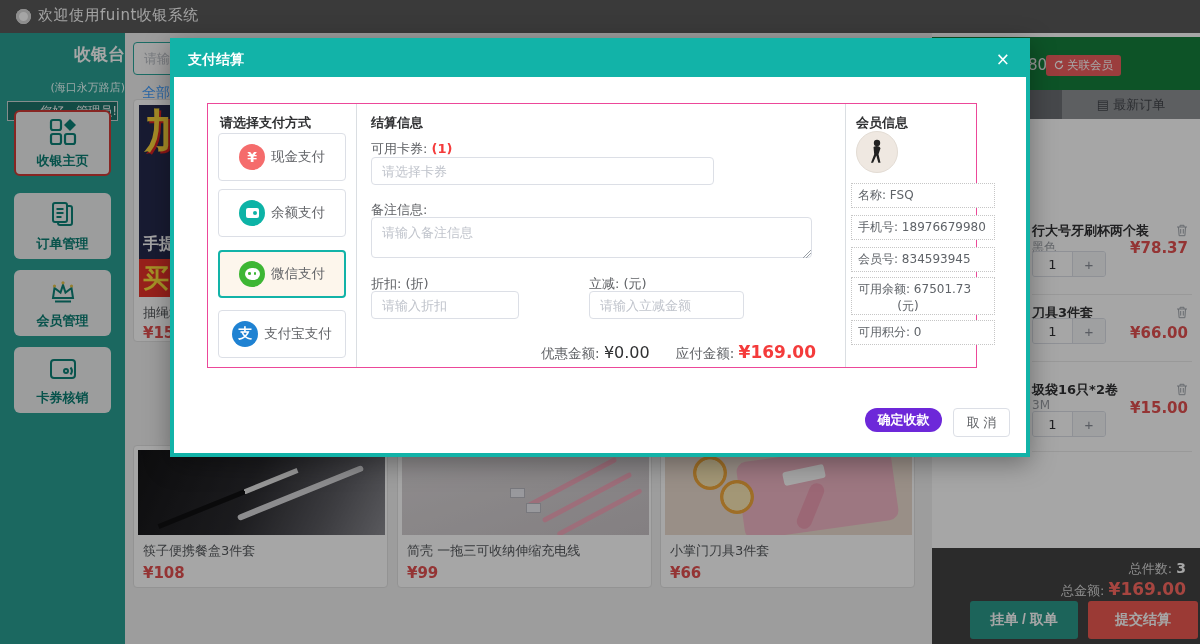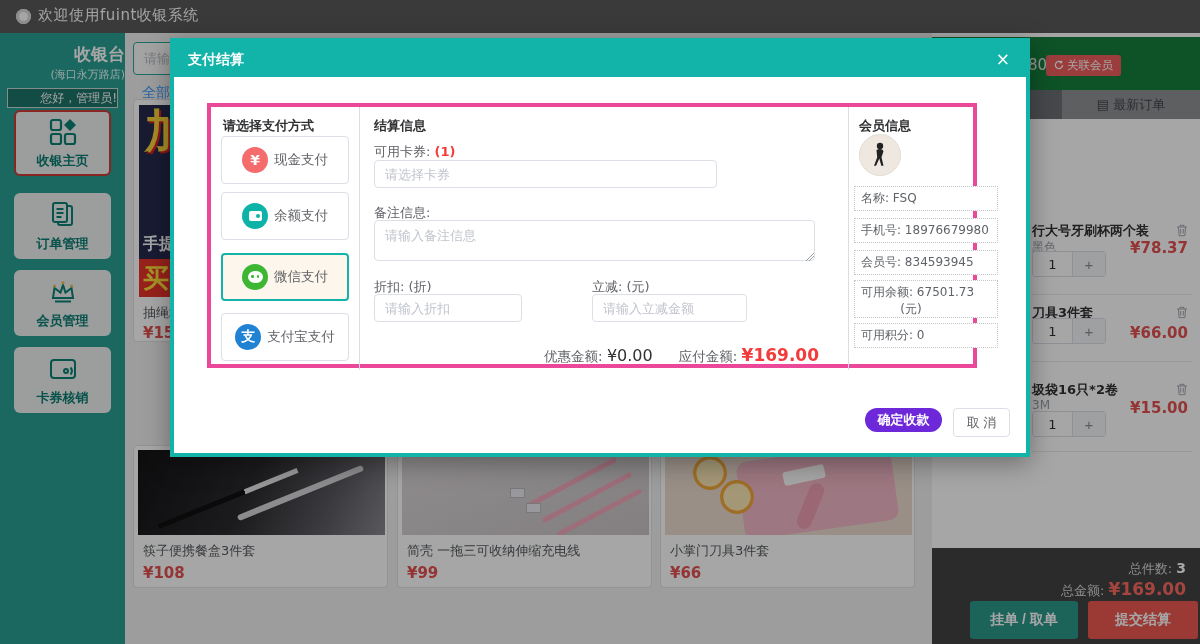--- a/index.html
+++ b/index.html
@@ -7,21 +7,21 @@
   body{position:relative;overflow:hidden;background:#f1f1f1;font-family:"DejaVu Sans","Liberation Sans",sans-serif;color:#303133}
 
   
   .topbar{position:absolute;left:0;top:0;width:1200px;height:33px;background:#5a5a5a;z-index:1}
   .topbar-dot{position:absolute;left:16px;top:9px;width:15px;height:15px;border-radius:50%;background:#fdfdfd;box-shadow:inset 0 0 0 3px #d9d9d9}
   .topbar-title{position:absolute;left:38px;top:6px;font-size:15px;color:#fafafa;letter-spacing:.5px}
 
   
   .sidebar{position:absolute;left:0;top:33px;width:125px;height:611px;background:#2aa094;z-index:1;text-align:right}
   .store-name{margin-top:10px;font-size:17px;font-weight:bold;color:#fff}
-  .store-branch{font-size:11px;color:#eafffd;margin-top:1px}
+  .store-branch{font-size:11px;color:#eafffd;margin-top:14px}
   .greeting{margin:6px 7px 0;height:20px;line-height:18px;font-size:12px;color:#fff;background:rgba(0,0,0,.28);border:1px solid #ccd8d7}
   .menu-btn{position:absolute;left:14px;width:97px;height:66px;background:#f0f2f2;border-radius:6px;display:flex;flex-direction:column;align-items:center;justify-content:center;cursor:pointer}
   .menu-btn.active{border:2px solid #cf3b36}
   .menu-btn .lbl{font-size:13px;font-weight:bold;color:#0b7f74;margin-top:1px}
   .m0{top:77px}.m1{top:160px}.m2{top:237px}.m3{top:314px}
 
   
   .main{position:absolute;left:125px;top:33px;width:807px;height:611px;background:#f1f1f1;z-index:1}
   .search-box{position:absolute;left:8px;top:9px;width:220px;height:33px;background:#fbfbfb;border:1px solid #2aa79b;border-radius:4px;font-size:13px;color:#6b6f76;padding:0 10px;outline:none}
   .search-box::placeholder{color:#b9bdc4}
@@ -86,21 +86,21 @@
   .btn-hold{position:absolute;left:38px;top:53px;width:108px;height:38px;background:#2b9a8b;border:none;border-radius:3px;color:#fff;font-size:14px;font-weight:bold;cursor:pointer}
   .btn-submit{position:absolute;left:156px;top:53px;width:110px;height:38px;background:#ee5a52;border:none;border-radius:3px;color:#fff;font-size:14px;font-weight:bold;cursor:pointer}
 
   
   .backdrop{position:absolute;left:0;top:0;width:1200px;height:644px;background:rgba(0,0,0,.35);z-index:40}
   .modal{position:absolute;left:170px;top:38px;width:860px;height:419px;border:4px solid #12b3a8;background:#fff;z-index:50;box-shadow:0 6px 24px rgba(0,0,0,.35)}
   .modal-head{position:absolute;left:0;top:0;width:852px;height:35px;background:#12b3a8}
   .modal-title{position:absolute;left:14px;top:9px;font-size:14px;font-weight:bold;color:#fff}
   .modal-close{position:absolute;right:16px;top:7px;color:#fff;font-size:17px;cursor:pointer;line-height:20px}
   .modal-body{position:absolute;left:0;top:35px;width:852px;height:376px;background:#fff}
-  .pane{position:absolute;left:33px;top:26px;width:770px;height:265px;border:4px solid #ec4899}
+  .pane{position:absolute;left:33px;top:26px;width:770px;height:265px;border:1px solid #ec4899}
   .vdiv{position:absolute;top:0;width:1px;height:263px;background:#dadee2}
   .vd1{left:148px}.vd2{left:637px}
   .sec-title{font-size:13px;font-weight:bold;color:#303133}
 
   
   .pay-title{position:absolute;left:12px;top:10px}
   .pm-btn{position:absolute;left:10px;width:128px;height:48px;background:#fff;border:1px solid #dcdfe6;border-radius:4px;display:flex;align-items:center;justify-content:center;gap:6px;cursor:pointer}
   .pm-btn.selected{border:2px solid #12b3a8;background:#fdf6ec}
   .pm0{top:29px}.pm1{top:85px}.pm2{top:146px}.pm3{top:206px}
   .pm-lbl{font-size:13.5px;color:#606266}

